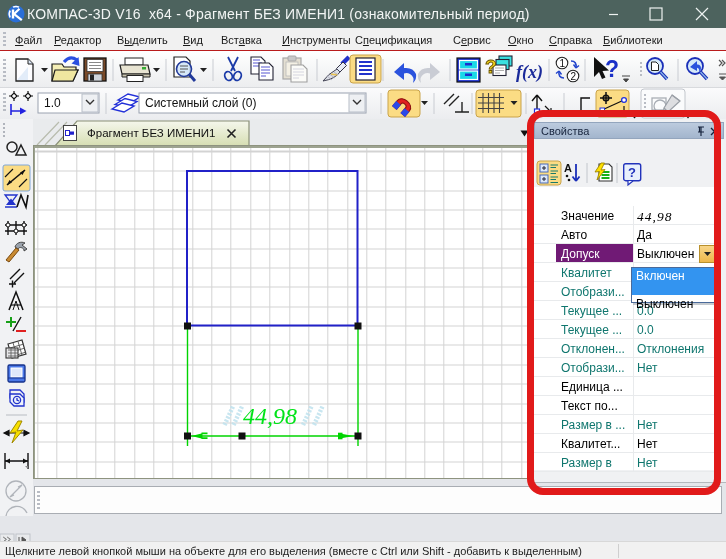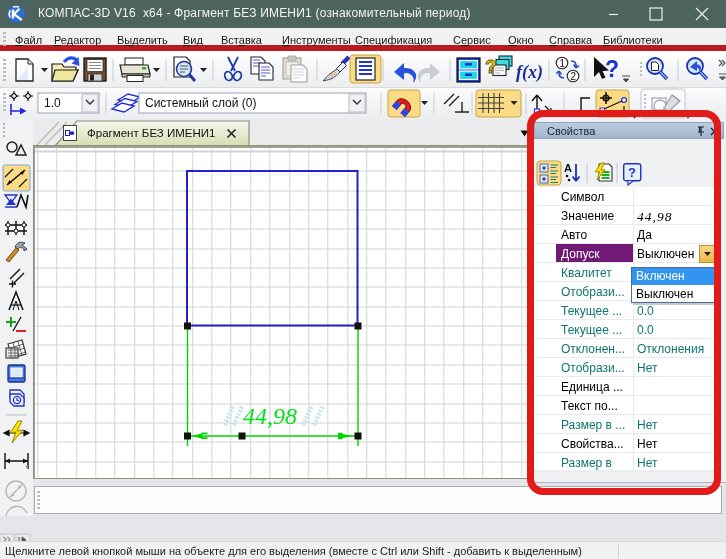--- a/index.html
+++ b/index.html
@@ -1,40 +1,40 @@
 <!DOCTYPE html>
 <html><head>
 <meta charset="utf-8">
 <style>
 *{margin:0;padding:0;box-sizing:border-box}
 html,body{width:726px;height:559px;overflow:hidden}
 body{position:relative;font-family:"Liberation Sans",sans-serif;background:#e4e6ea}
 .abs{position:absolute}
 
 #titlebar{left:0;top:0;width:726px;height:28px;background:#4d635e;color:#f2f5f4}
-#titletext{left:38px;top:6px;font-size:12px;letter-spacing:0.2px}
-
-#menubar{left:0;top:28px;width:726px;height:23px;background:#f1f1f1;font-size:11px;color:#1a1a1a;border-bottom:6px solid #b91c1c}
+#titletext{left:27px;top:6px;font-size:14px;letter-spacing:0.2px}
+
+#menubar{left:0;top:28px;width:726px;height:23px;background:#f1f1f1;font-size:11px;color:#1a1a1a;border-bottom:1px solid #b91c1c}
 #menubar span.mi{position:absolute;top:6px}
 #menubar u{text-decoration:underline}
 .grip{position:absolute;width:3px;background-image:repeating-linear-gradient(to bottom,#b8bcc4 0 2px,transparent 2px 4px)}
 
 #toolbar1{left:0;top:51px;width:726px;height:37px;background:linear-gradient(to bottom,#ffffff,#ecedef);border-bottom:1px solid #d8dadd}
 #toolbar2{left:0;top:88px;width:726px;height:42px;background:linear-gradient(to bottom,#fbfbfc,#e6e8eb);border-bottom:1px solid #d8dadd}
 
 #tabstrip{left:33px;top:119px;width:499px;height:27px;background:#e9ebed}
 #tablabel{position:absolute;left:54px;top:8px;font-size:11.5px;font-weight:normal;color:#111}
 
 #canvasframe{left:33px;top:145px;width:499px;height:334px;background:#9da390;border:1px solid #8e937f}
 #canvas{position:absolute;left:1px;top:2px;width:496px;height:330px;background:#fff;
  background-image:repeating-linear-gradient(to right,#d3d3d3 0 1px,transparent 1px 19.35px),repeating-linear-gradient(to bottom,#d3d3d3 0 1px,transparent 1px 19.35px);
  background-position:2.3px 3.5px}
 
 #panel{left:532px;top:119px;width:194px;height:364px;background:#f0f1f3;border-bottom:1px solid #b4b8bc}
-#phead{position:absolute;left:2px;top:3px;width:190px;height:17px;background:linear-gradient(to bottom,#bccbde,#a3b5cd);border:1px solid #93a5bd;font-size:11px;color:#16233c;padding:2px 0 0 12px}
+#phead{position:absolute;left:2px;top:3px;width:190px;height:17px;background:linear-gradient(to bottom,#bccbde,#a3b5cd);border:1px solid #93a5bd;font-size:11px;color:#16233c;padding:2px 0 0 6px}
 #pcombo{position:absolute;left:2px;top:22px;width:190px;height:17px;background:#fff;border:1px solid #a9b1bf;font-size:11px;color:#000;padding:2px 0 0 5px}
 #ptools{position:absolute;left:2px;top:41px;width:190px;height:26px}
 #pgrid{position:absolute;left:2px;top:68px;width:182px;height:283px;background:#fff;font-size:12px}
 .prow{position:absolute;left:0;width:100%;height:19px;border-bottom:1px solid #e8eaec}
 .plbl{position:absolute;left:22px;top:0;width:78px;height:18px;padding:3px 0 0 5px;border-right:1px solid #e8eaec;color:#000;overflow:hidden;white-space:nowrap}
 .pval{position:absolute;left:103px;top:3px;color:#000;white-space:nowrap}
 .gray{color:#0f766e}
 
 #redring{left:527px;top:110px;width:194px;height:385px;border:7px solid #e11a1a;border-radius:16px;z-index:50}
 
@@ -467,23 +467,20 @@
       </g>
       <line x1="83" y1="3" x2="83" y2="23" stroke="#c2c6cc"></line>
       <g transform="translate(89,3)">
         <rect x="0.7" y="0.7" width="17" height="17" rx="2" fill="#e8f0fc" stroke="#2233bb" stroke-width="1.4"></rect>
         <text x="5" y="14" font-size="13" font-weight="bold" fill="#2233bb" font-family="Liberation Sans">?</text>
         <path d="M5 18 L5 22 L10 18" fill="#e8f0fc" stroke="#2233bb" stroke-width="1.2"></path>
       </g>
     </svg>
   </div>
   <div id="pgrid">
-    <div class="prow" style="top:0">
-        <span class="plbl">Символ</span>
-      </div>
     <div class="prow" style="top:19px">
         <span class="plbl">Значение</span>
         <span class="pval" style="font-family:'Liberation Serif';font-style:italic;font-size:13.5px;letter-spacing:1px">44,98</span>
       </div>
     <div class="prow" style="top:38px">
         <span class="plbl">Авто</span>
         <span class="pval">Да</span>
       </div>
     <div class="prow" style="top:57px">
         <span class="plbl" style="background:#701a75;color:#fff">Допуск</span>
@@ -515,37 +512,37 @@
         <span class="plbl">Единица ...</span>
       </div>
     <div class="prow" style="top:209px">
         <span class="plbl">Текст по...</span>
       </div>
     <div class="prow" style="top:228px">
         <span class="plbl gray">Размер в ...</span>
         <span class="pval gray">Нет</span>
       </div>
     <div class="prow" style="top:247px">
-        <span class="plbl">Свойства...</span>
+        <span class="plbl">Квалитет...</span>
         <span class="pval">Нет</span>
       </div>
     <div class="prow" style="top:266px">
         <span class="plbl gray">Размер в</span>
         <span class="pval gray">Нет</span>
       </div>
   </div>
 
   <div class="abs" style="left:167px;top:126px;width:17px;height:18px;background:linear-gradient(to bottom,#f8d68a,#eeb74a);border:1px solid #b9912e">
     <svg width="15" height="16">
         <path d="M4 6 L7.5 10 L11 6 Z" fill="#222"></path>
       </svg>
   </div>
 
   <div class="abs" style="left:99px;top:148px;width:87px;height:36px;background:#fff;border:1px solid #4a6a9a;box-shadow:2px 2px 0 rgba(150,158,168,.55);z-index:20;font-size:12px">
-    <div style="height:17px;background:#3394f0;color:#fff;padding:1px 0 0 4px">Включен</div>
+    <div style="height:27px;background:#3394f0;color:#fff;padding:1px 0 0 4px">Включен</div>
     <div style="height:17px;color:#000;padding:2px 0 0 4px">Выключен</div>
   </div>
 </div>
 
 <svg class="abs" style="left:520px;top:130px;width:9px;height:7px" viewBox="0 0 9 7">
     <path d="M0.5 0.5 L8.5 0.5 L4.5 6.5 Z" fill="#111"></path>
   </svg>
 <div class="abs" id="whitebar">
     <span style="position:absolute;left:2px;top:4px;width:3px;height:20px;background-image:repeating-linear-gradient(to bottom,#b8bcc4 0 2px,transparent 2px 4px)"></span>
   </div>

